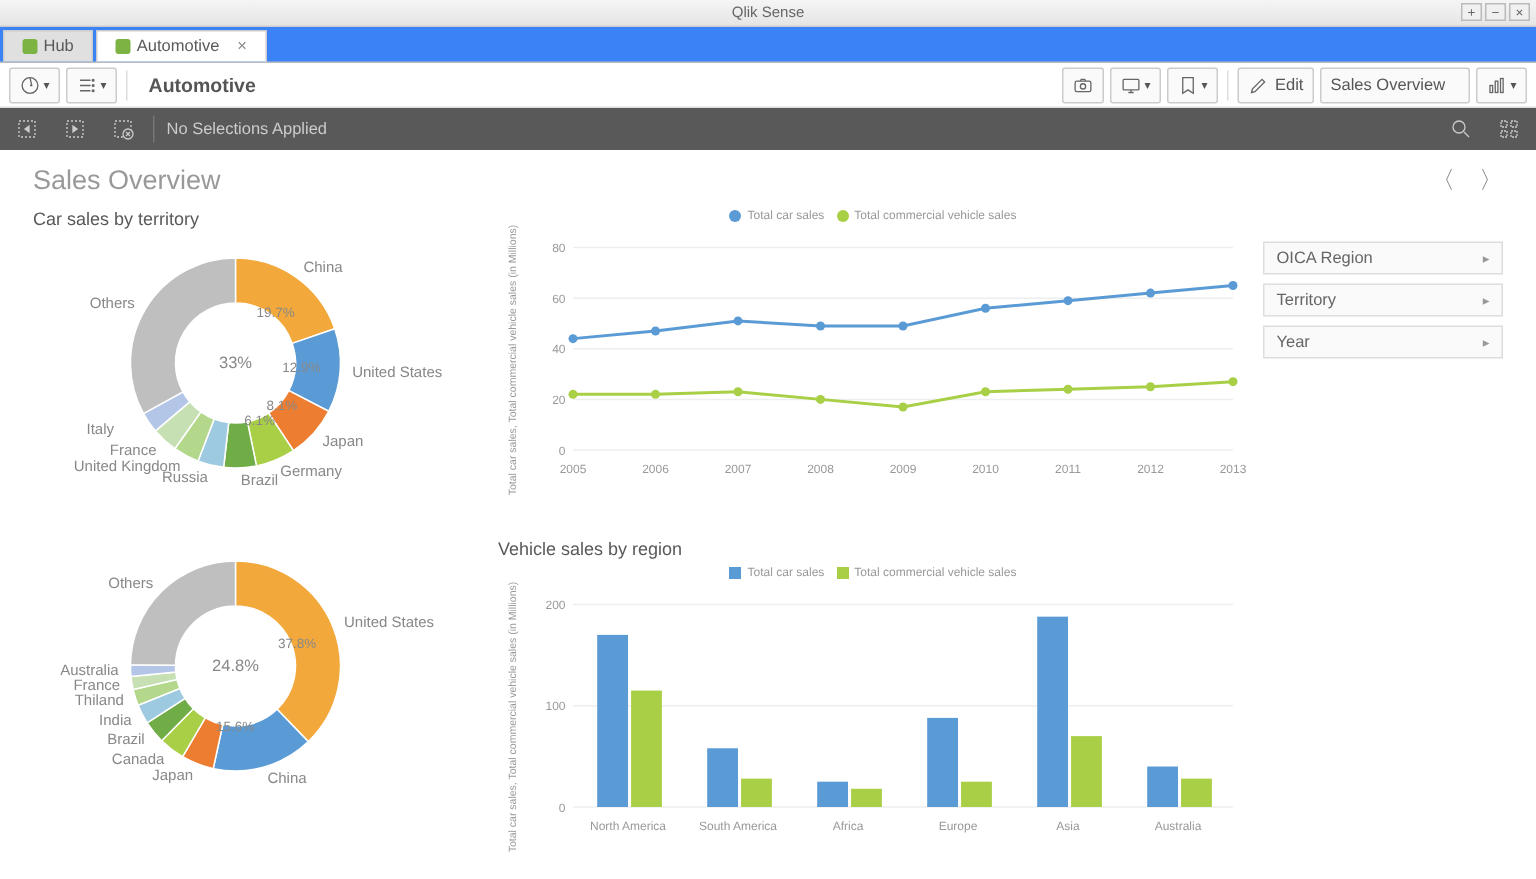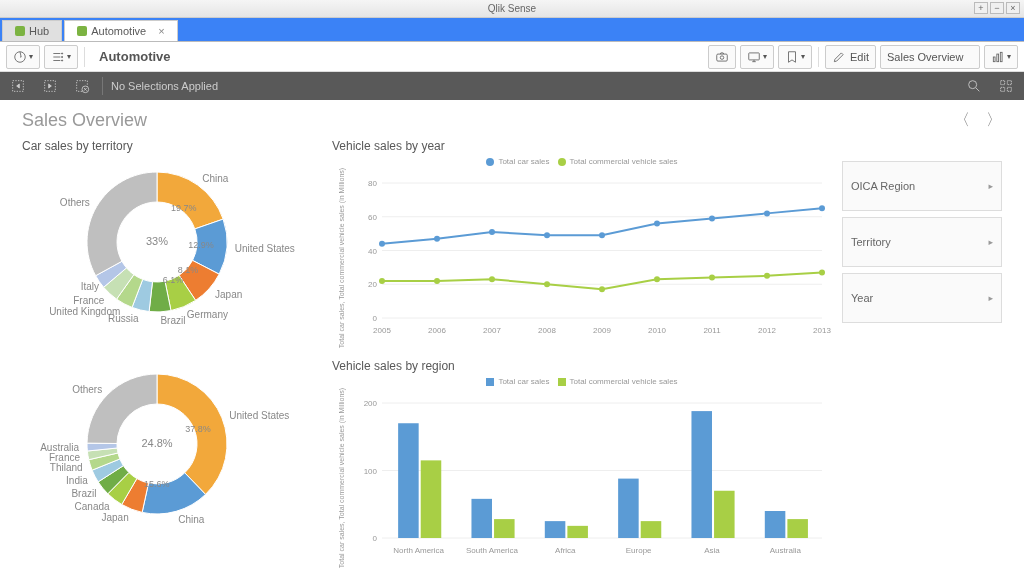--- a/index.html
+++ b/index.html
@@ -28,21 +28,21 @@
 .nav-arrows span{cursor:pointer}
 .grid{display:grid;grid-template-columns:300px 500px 160px;grid-template-rows:210px 210px;gap:10px}
 .cell{}
 .chart-title{font-size:12px;font-weight:normal;color:#595959;margin-bottom:4px}
 .donut-wrap{position:relative;width:280px;height:190px}
 .donut-wrap svg{position:absolute;left:50px;top:0}
 .lbl{position:absolute;font-size:10px;color:#888;white-space:nowrap}
 .line-chart,.bar-chart{width:100%;height:180px}
 .axis{font-size:8px;fill:#999}
 .filters{grid-column:3;grid-row:1}
-.filter{border:1px solid #ddd;padding:18px 8px;margin-bottom:6px;display:flex;justify-content:space-between;align-items:center;cursor:pointer;font-size:11px;color:#666;background:#fafafa}
+.filter{border:1px solid #ddd;padding:4px 8px;margin-bottom:6px;display:flex;justify-content:space-between;align-items:center;cursor:pointer;font-size:11px;color:#666;background:#fafafa}
 .filter .arr{color:#999;font-size:9px}
 .legend{display:flex;justify-content:center;gap:8px;font-size:8px;color:#999;margin-bottom:2px}
 .legend span{display:flex;align-items:center;gap:4px}
 .sw{width:8px;height:8px;display:inline-block}
 .ytitle{font-size:7px;fill:#999}
 </style>
 </head>
 <body>
 
 <div class="titlebar">
@@ -194,27 +194,26 @@
           <div class="lbl" style="left: 155.684px; top: 107.57px; font-size: 9px;">8.1%</div>
           <div class="lbl" style="left: 140.786px; top: 118.11px; font-size: 9px;">6.1%</div>
           <div class="lbl" style="left: 180.25px; top: 16.4674px; text-align: left;">China</div>
           <div class="lbl" style="left: 212.796px; top: 85.6311px; text-align: left;">United States</div>
           <div class="lbl" style="left: 193.02px; top: 132.131px; text-align: left;">Japan</div>
           <div class="lbl" style="left: 164.849px; top: 152.063px; text-align: left;">Germany</div>
           <div class="lbl" style="left: 138.43px; top: 157.925px; text-align: left;">Brazil</div>
           <div class="lbl" style="right: 163.447px; top: 155.787px; text-align: right;">Russia</div>
           <div class="lbl" style="right: 181.715px; top: 148.819px; text-align: right;">United Kingdom</div>
           <div class="lbl" style="right: 197.676px; top: 137.526px; text-align: right;">France</div>
-          <div class="lbl" style="right: 203px; top: 124.247px; text-align: right;">Italy</div>
+          <div class="lbl" style="right: 226px; top: 124.247px; text-align: right;">Italy</div>
           <div class="lbl" style="right: 212.138px; top: 40.2948px; text-align: right;">Others</div>
         </div>
     </div>
 
     <div class="cell">
-      <div class="chart-title">Vehicle sales by year</div>
       <div class="legend">
         <span>
             <i class="sw" style="background:#5b9bd5;border-radius:50%"></i>
             <span>Total car sales</span>
           </span>
         <span>
             <i class="sw" style="background:#a8cf45;border-radius:50%"></i>
             <span>Total commercial vehicle sales</span>
           </span>
       </div>

